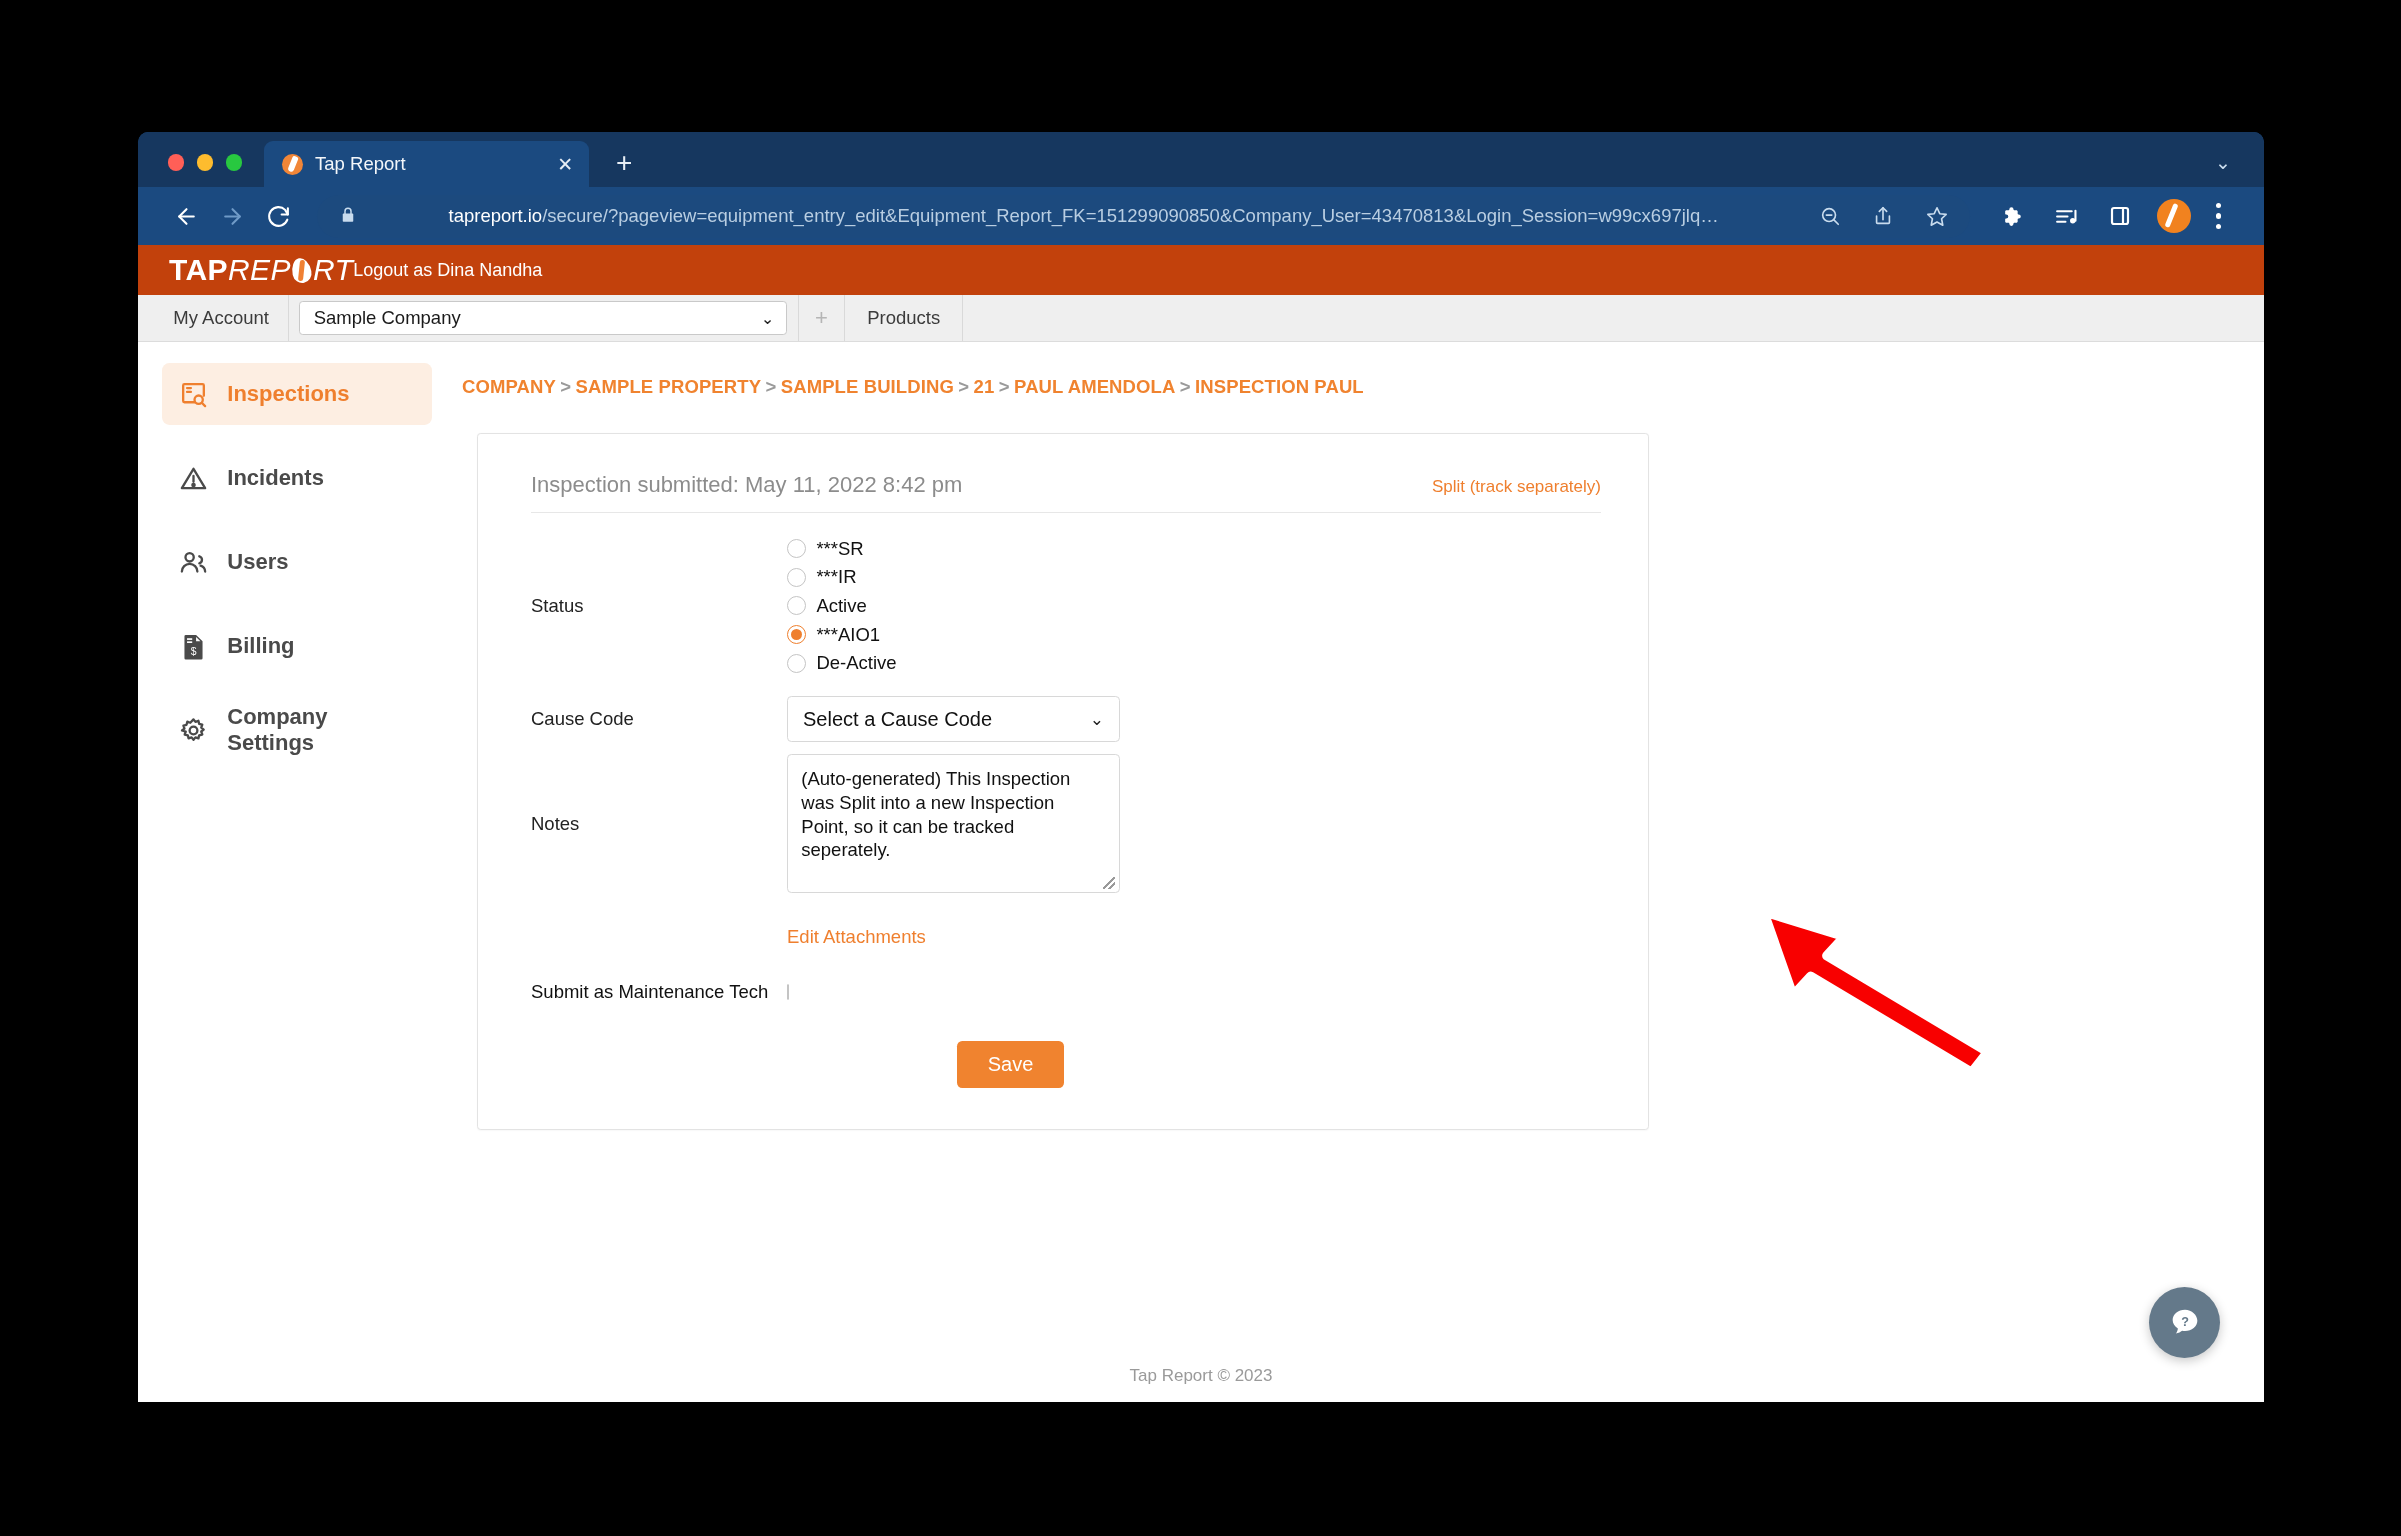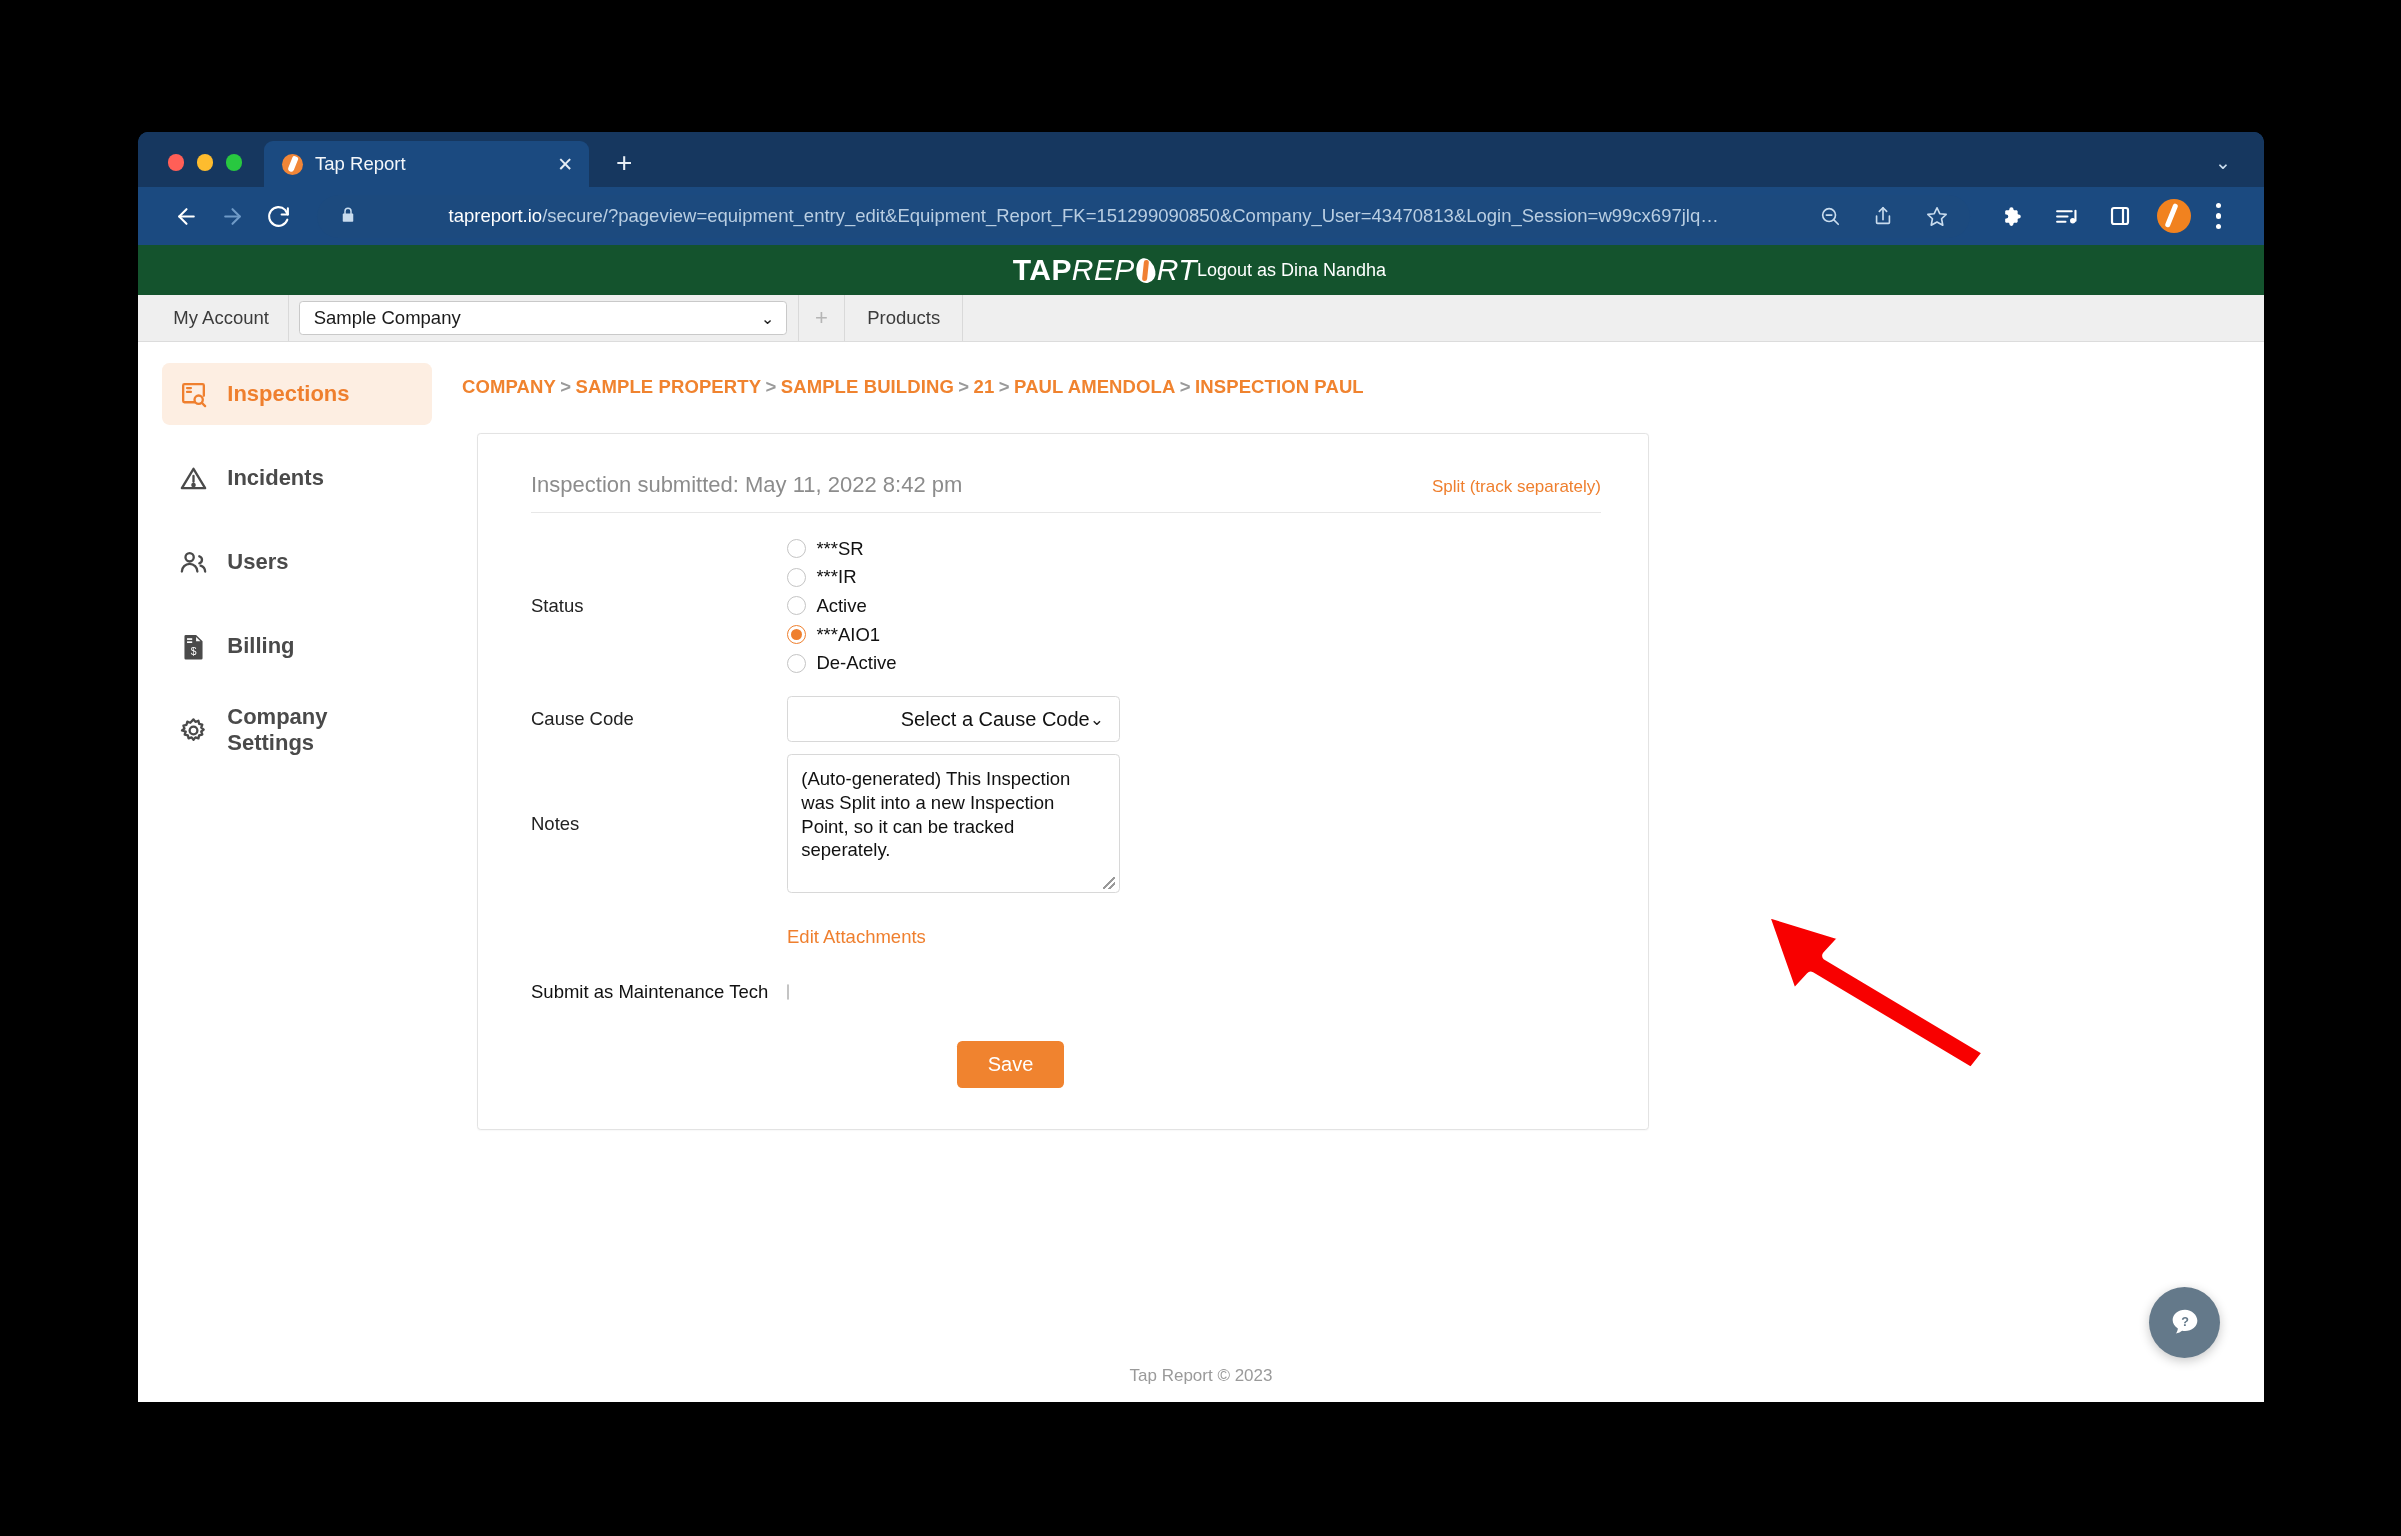--- a/index.html
+++ b/index.html
@@ -150,24 +150,24 @@
   #page {
     position: relative;
     height: calc(1270px - 55px - 58px);
     background: #ffffff;
     overflow: hidden;
   }
 
   
   #app-header {
     height: 50px;
-    background: #14532d;
+    background: #c2410c;
     display: flex; align-items: center;
     padding: 0 34px 0 31px;
-    justify-content: center;
+    justify-content: flex-start;
   }
   #brand-logo {
     font-size: 30px; color: #ffffff; letter-spacing: 0.4px;
     display: flex; align-items: center;
   }
   #brand-logo .b1 { font-weight: 700; font-style: normal; }
   #brand-logo .b2 { font-weight: 400; font-style: italic; }
   .logo-drop {
     width: 19px; height: 25px; margin: 0 1.5px;
     background: #ffffff;
@@ -291,21 +291,21 @@
   .radio-item.checked .radio-dot::after {
     content: ""; position: absolute; inset: 3px;
     border-radius: 50%; background: #ef7f2e;
   }
   .radio-label { font-size: 18.5px; color: #111; }
 
   #cause-code-select {
     width: 333px; height: 46px;
     border: 0.7px solid #d8d8d8; border-radius: 4.4px;
     background: #fff;
-    display: flex; align-items: center; justify-content: flex-end;
+    display: flex; align-items: center; justify-content: space-between;
     padding: 0 15px 0 15px;
     font-size: 20px; color: #111;
   }
   #cause-code-select .chev { font-size: 17px; color: #222; }
 
   #notes-textarea {
     width: 333px; height: 139px;
     border: 0.7px solid #d8d8d8; border-radius: 4.4px;
     background: #fff;
     padding: 12px 13.3px;

